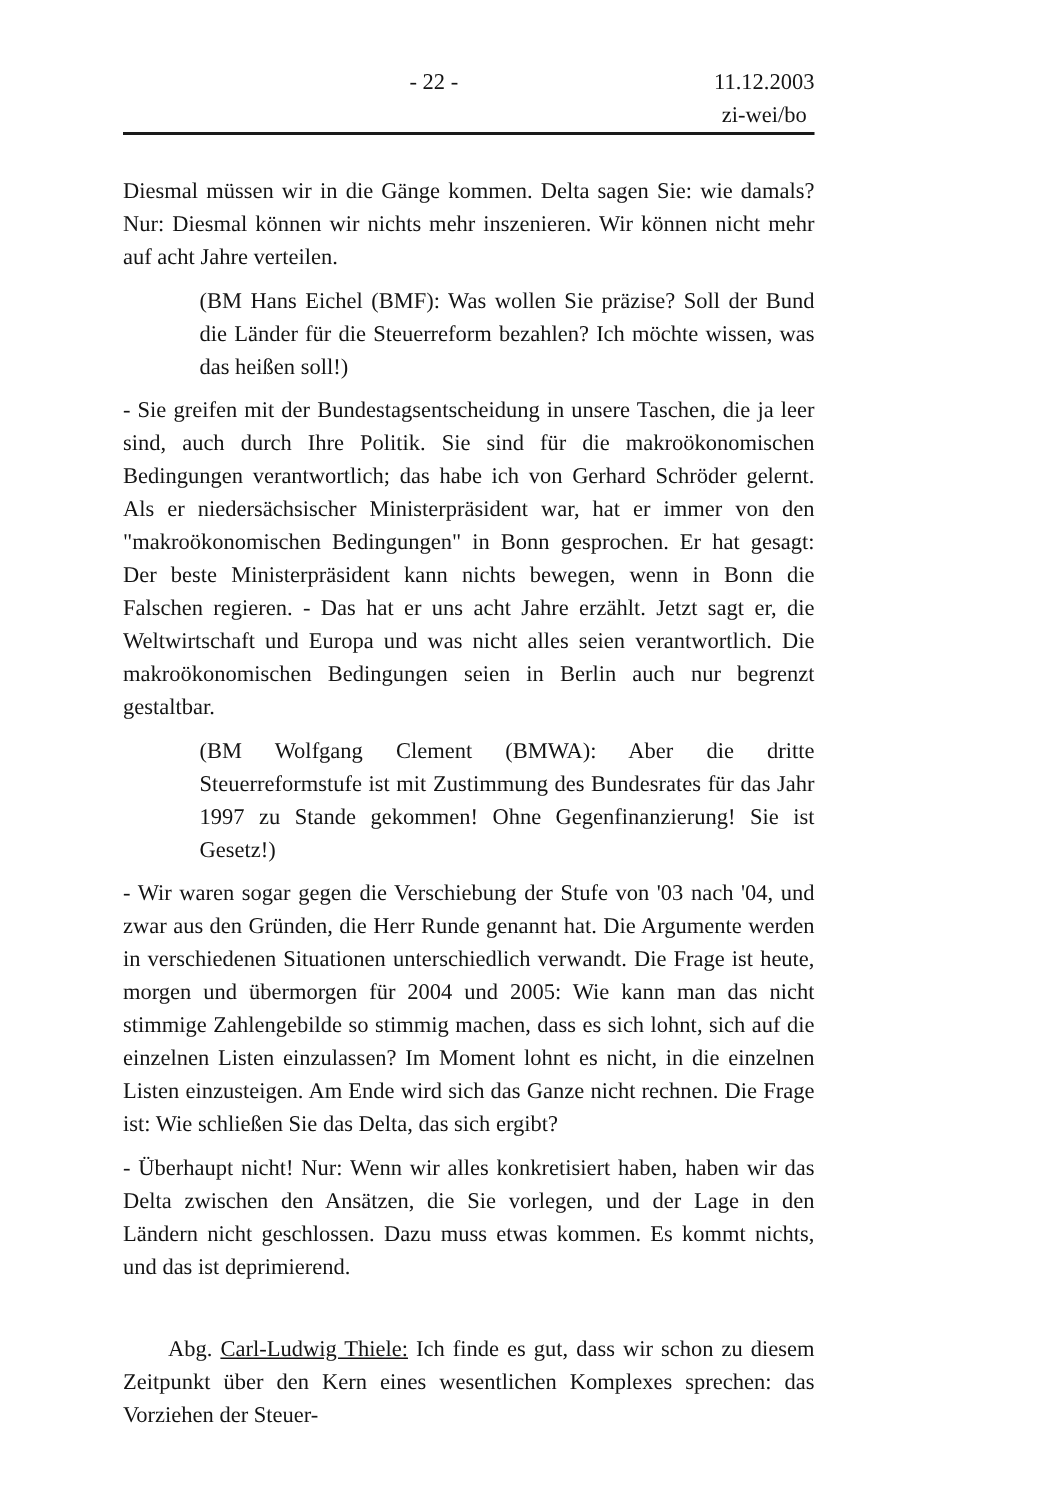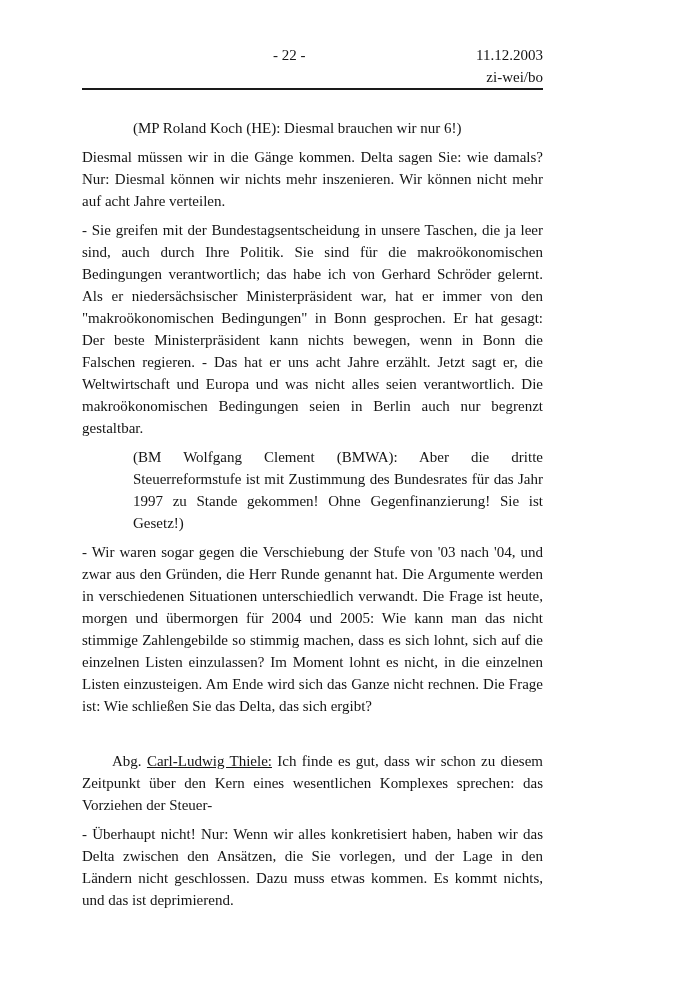--- a/index.html
+++ b/index.html
@@ -29,21 +29,21 @@
   .pagenum {
     position: absolute;
     left: 191px;
     top: 0;
     white-space: pre;
   }
   .header-meta {
     position: absolute;
     right: 0;
     top: 0;
-    text-align: right;
+    text-align: center;
   }
   .header-meta span { display: block; }
   .rule {
     border-top: 2px solid #1a1a1a;
     height: 0;
     width: 100%;
   }
   .transcript {
     margin-top: 27px;
     font-size: 15px;
@@ -73,24 +73,24 @@
     <span class="pagenum">- 22 -</span>
     <div class="header-meta">
       <span>11.12.2003</span>
       <span>zi-wei/bo</span>
     </div>
   </div>
 
   <div class="rule"></div>
 
   <div class="transcript">
-    <p class="inter">(MP Roland Koch (HE): Diesmal brauchen wir nur 6!)</p>
     <p class="para">Diesmal müssen wir in die Gänge kommen. Delta sagen Sie: wie damals? Nur: Diesmal können wir nichts mehr inszenieren. Wir können nicht mehr auf acht Jahre verteilen.</p>
+    <p class="inter">(BM Hans Eichel (BMF): Was wollen Sie präzise? Soll der Bund die Länder für die Steuerreform bezahlen? Ich möchte wissen, was das heißen soll!)</p>
     <p class="para">- Sie greifen mit der Bundestagsentscheidung in unsere Taschen, die ja leer sind, auch durch Ihre Politik. Sie sind für die makroökonomischen Bedingungen verantwortlich; das habe ich von Gerhard Schröder gelernt. Als er niedersächsischer Ministerpräsident war, hat er immer von den "makroökonomischen Bedingungen" in Bonn gesprochen. Er hat gesagt: Der beste Ministerpräsident kann nichts bewegen, wenn in Bonn die Falschen regieren. - Das hat er uns acht Jahre erzählt. Jetzt sagt er, die Weltwirtschaft und Europa und was nicht alles seien verantwortlich. Die makroökonomischen Bedingungen seien in Berlin auch nur begrenzt gestaltbar.</p>
     <p class="inter">(BM Wolfgang Clement (BMWA): Aber die dritte Steuerreformstufe ist mit Zustimmung des Bundesrates für das Jahr 1997 zu Stande gekommen! Ohne Gegenfinanzierung! Sie ist Gesetz!)</p>
     <p class="para">- Wir waren sogar gegen die Verschiebung der Stufe von '03 nach '04, und zwar aus den Gründen, die Herr Runde genannt hat. Die Argumente werden in verschiedenen Situationen unterschiedlich verwandt. Die Frage ist heute, morgen und übermorgen für 2004 und 2005: Wie kann man das nicht stimmige Zahlengebilde so stimmig machen, dass es sich lohnt, sich auf die einzelnen Listen einzulassen? Im Moment lohnt es nicht, in die einzelnen Listen einzusteigen. Am Ende wird sich das Ganze nicht rechnen. Die Frage ist: Wie schließen Sie das Delta, das sich ergibt?</p>
+    <p class="para">- Überhaupt nicht! Nur: Wenn wir alles konkretisiert haben, haben wir das Delta zwischen den Ansätzen, die Sie vorlegen, und der Lage in den Ländern nicht geschlossen. Dazu muss etwas kommen. Es kommt nichts, und das ist deprimierend.</p>
     <p class="para closing">
       <span>Abg. </span><span class="u">Carl-Ludwig Thiele:</span><span> Ich finde es gut, dass wir schon zu diesem Zeitpunkt über den Kern eines wesentlichen Komplexes sprechen: das Vorziehen der Steuer-</span>
     </p>
-    <p class="para">- Überhaupt nicht! Nur: Wenn wir alles konkretisiert haben, haben wir das Delta zwischen den Ansätzen, die Sie vorlegen, und der Lage in den Ländern nicht geschlossen. Dazu muss etwas kommen. Es kommt nichts, und das ist deprimierend.</p>
   </div>
 
 </div>
 
 </body></html>

